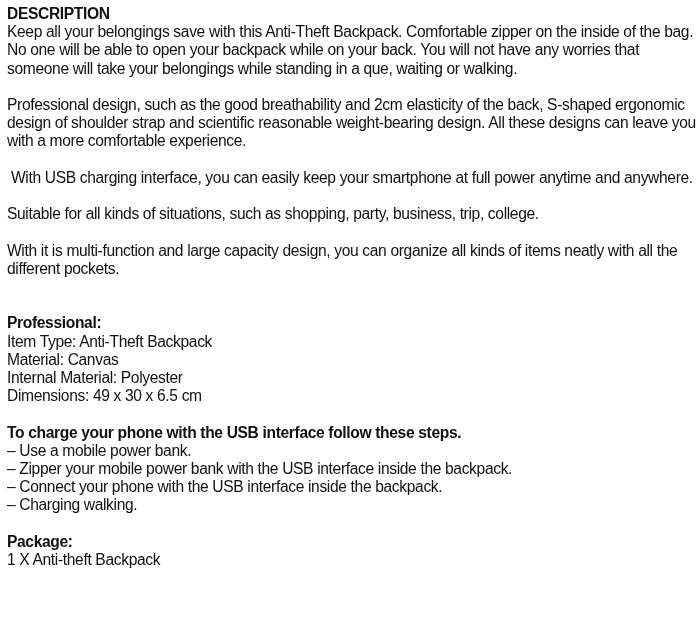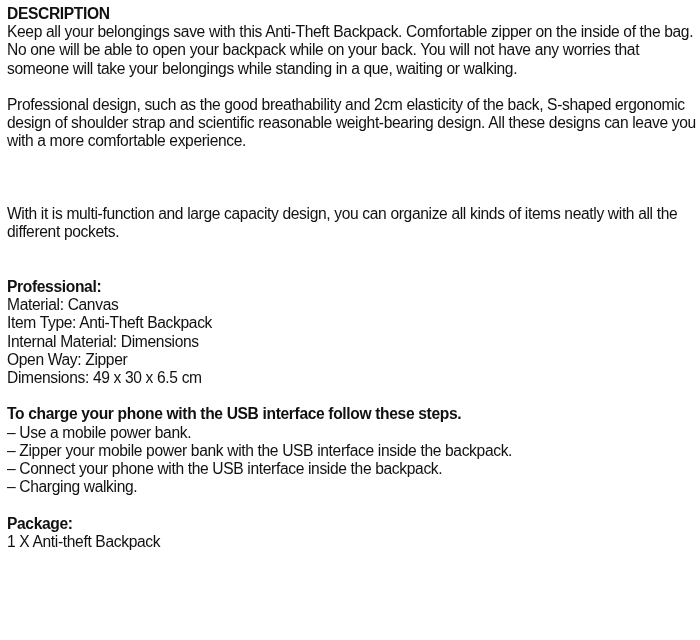--- a/index.html
+++ b/index.html
@@ -19,31 +19,32 @@
   </style>
 </head>
 <body>
 
 <div class="doc">
   <p class="bold">DESCRIPTION</p>
   <p>Keep all your belongings save with this Anti-Theft Backpack.  Comfortable zipper on the inside of the bag.  No one will be able to open your backpack while on your back. You will not have any worries that someone will take your belongings while standing in a que, waiting or walking.</p>
   <div class="gap"></div>
   <p>Professional design, such as the good breathability and 2cm elasticity of the back, S-shaped ergonomic design of shoulder strap and scientific reasonable weight-bearing design. All these designs can leave you with a more comfortable experience.</p>
   <div class="gap"></div>
+  <p style="white-space:pre-wrap;"> With USB charging interface, you can easily keep your smartphone at full power anytime and anywhere.</p>
   <div class="gap"></div>
+  <p>Suitable for all kinds of situations, such as shopping, party, business, trip, college.</p>
   <div class="gap"></div>
   <p>With it is multi-function and large capacity design, you can organize all kinds of items neatly with all the different pockets.</p>
   <div class="gap"></div>
   <div class="gap"></div>
 
   <p class="bold">Professional:</p>
+  <div class="line">Item Type: Anti-Theft Backpack</div>
   <div class="line">Material: Canvas</div>
-  <div class="line">Item Type: Anti-Theft Backpack</div>
-  <div class="line">Internal Material: Dimensions</div>
-  <div class="line">Open Way: Zipper</div>
+  <div class="line">Internal Material: Polyester</div>
   <div class="line">Dimensions: 49 x 30 x 6.5 cm</div>
   <div class="gap"></div>
 
   <p class="bold">To charge your phone with the USB interface follow these steps.</p>
   <div class="line">– Use a mobile power bank.</div>
   <div class="line">– Zipper your mobile power bank with the USB interface inside the backpack.</div>
   <div class="line">– Connect your phone with the USB interface inside the backpack.</div>
   <div class="line">– Charging walking.</div>
   <div class="gap"></div>
 

